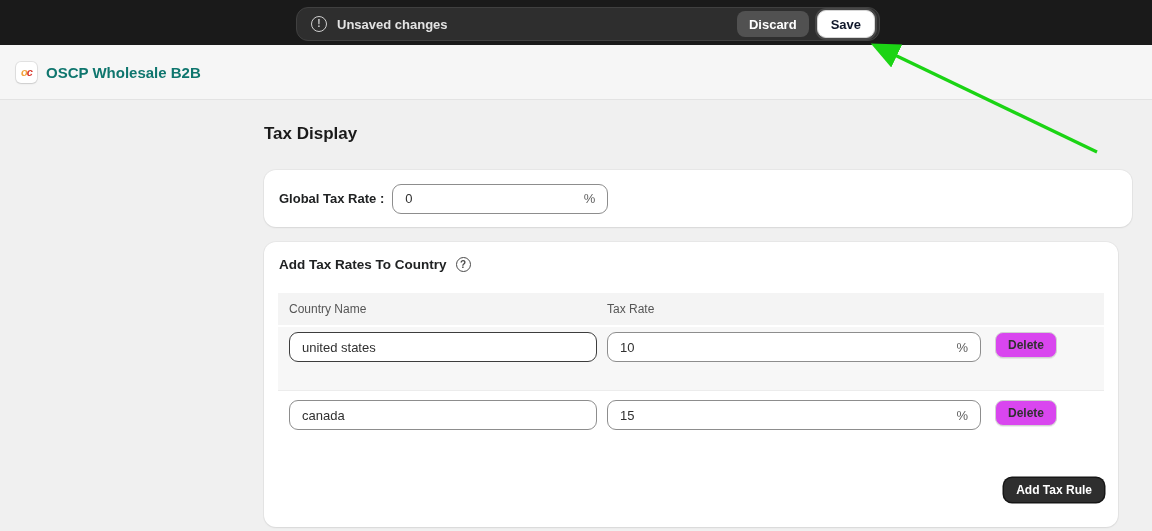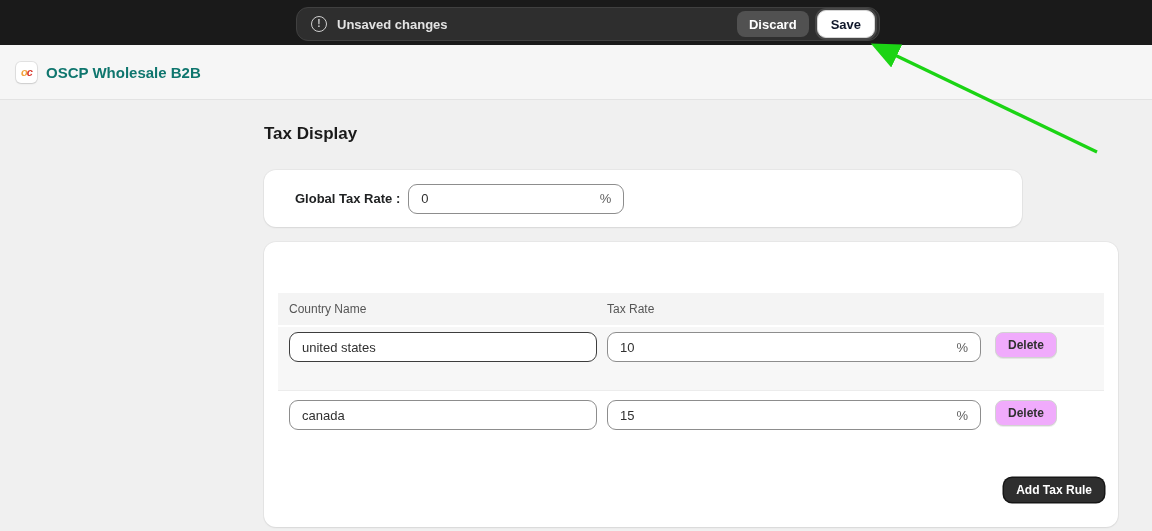--- a/index.html
+++ b/index.html
@@ -52,21 +52,21 @@
   .app-title { font-size:15px; font-weight:700; color:#0f766e; margin-left:9px; }
 
   
   .page-title { position:absolute; left:264px; top:124px; font-size:17px; font-weight:700; color:#1a1a1a; }
 
   
   .card {
     position:absolute; background:#ffffff; border-radius:12px;
     box-shadow:0 1px 2px rgba(0,0,0,0.07), 0 0 0 1px rgba(0,0,0,0.035);
   }
-  .card-global { left:264px; top:170px; width:758px; height:57px; display:flex; align-items:center; padding-left:31px; }
+  .card-global { left:264px; top:170px; width:868px; height:57px; display:flex; align-items:center; padding-left:15px; }
   .gtr-label { font-size:13px; font-weight:700; color:#202223; }
 
   .input-wrap {
     display:flex; align-items:center; background:#ffffff;
     border:1px solid #8d8d8d; border-radius:9px; height:30px; padding:0 12px;
   }
   .input-wrap.focused { border:1.5px solid #3d3d3d; }
   input.fld {
     border:none; outline:none; background:transparent; font-size:13px; color:#303030;
     width:100%; min-width:0; font-family:inherit;
@@ -91,21 +91,21 @@
   }
   .th-country { width:318px; font-size:12px; color:#565656; }
   .th-rate { font-size:12px; color:#565656; }
   .trow { height:64px; display:flex; align-items:flex-start; padding:0 11px; }
   .trow.gray { background:#f7f7f7; border-bottom:1px solid #ececec; }
   .trow.row-0 { padding-top:5px; }
   .trow.row-1 { padding-top:9px; }
   .country-wrap { width:308px; }
   .rate-wrap { width:374px; margin-left:10px; }
   .btn-delete {
-    height:26px; margin-left:14px; padding:0 12px; background:#f0abfc;
+    height:26px; margin-left:14px; padding:0 12px; background:#d946ef;
     border:1px solid #d2d2d2; border-radius:8px; font-size:12px; font-weight:600; color:#303030;
     box-shadow:0 1px 0 rgba(0,0,0,0.07); cursor:pointer; font-family:inherit;
   }
   .btn-add {
     position:absolute; right:14px; top:236px; height:24px; padding:0 12px;
     background:#2e2e2e; color:#ffffff; border:none; border-radius:8px;
     font-size:12px; font-weight:700; cursor:pointer; font-family:inherit;
     box-shadow:0 0 0 1.5px #161616;
     margin-left:6px;
   }
@@ -137,20 +137,24 @@
 
 <div class="card card-global">
   <span class="gtr-label">Global Tax Rate :</span>
   <div class="input-wrap gtr-input">
     <input class="fld" type="text" value="0" style="">
     <span class="suffix">%</span>
   </div>
 </div>
 
 <div class="card card-rates">
+  <div class="card2-title-row">
+    <span class="card2-title">Add Tax Rates To Country</span>
+    <span class="help-icon">?</span>
+  </div>
 
   <div class="tax-table">
     <div class="thead">
       <span class="th-country">Country Name</span>
       <span class="th-rate">Tax Rate</span>
     </div>
 
     <div class="trow gray row-0">
       <div class="input-wrap country-wrap focused">
         <input class="fld" type="text" value="united states" style="">

